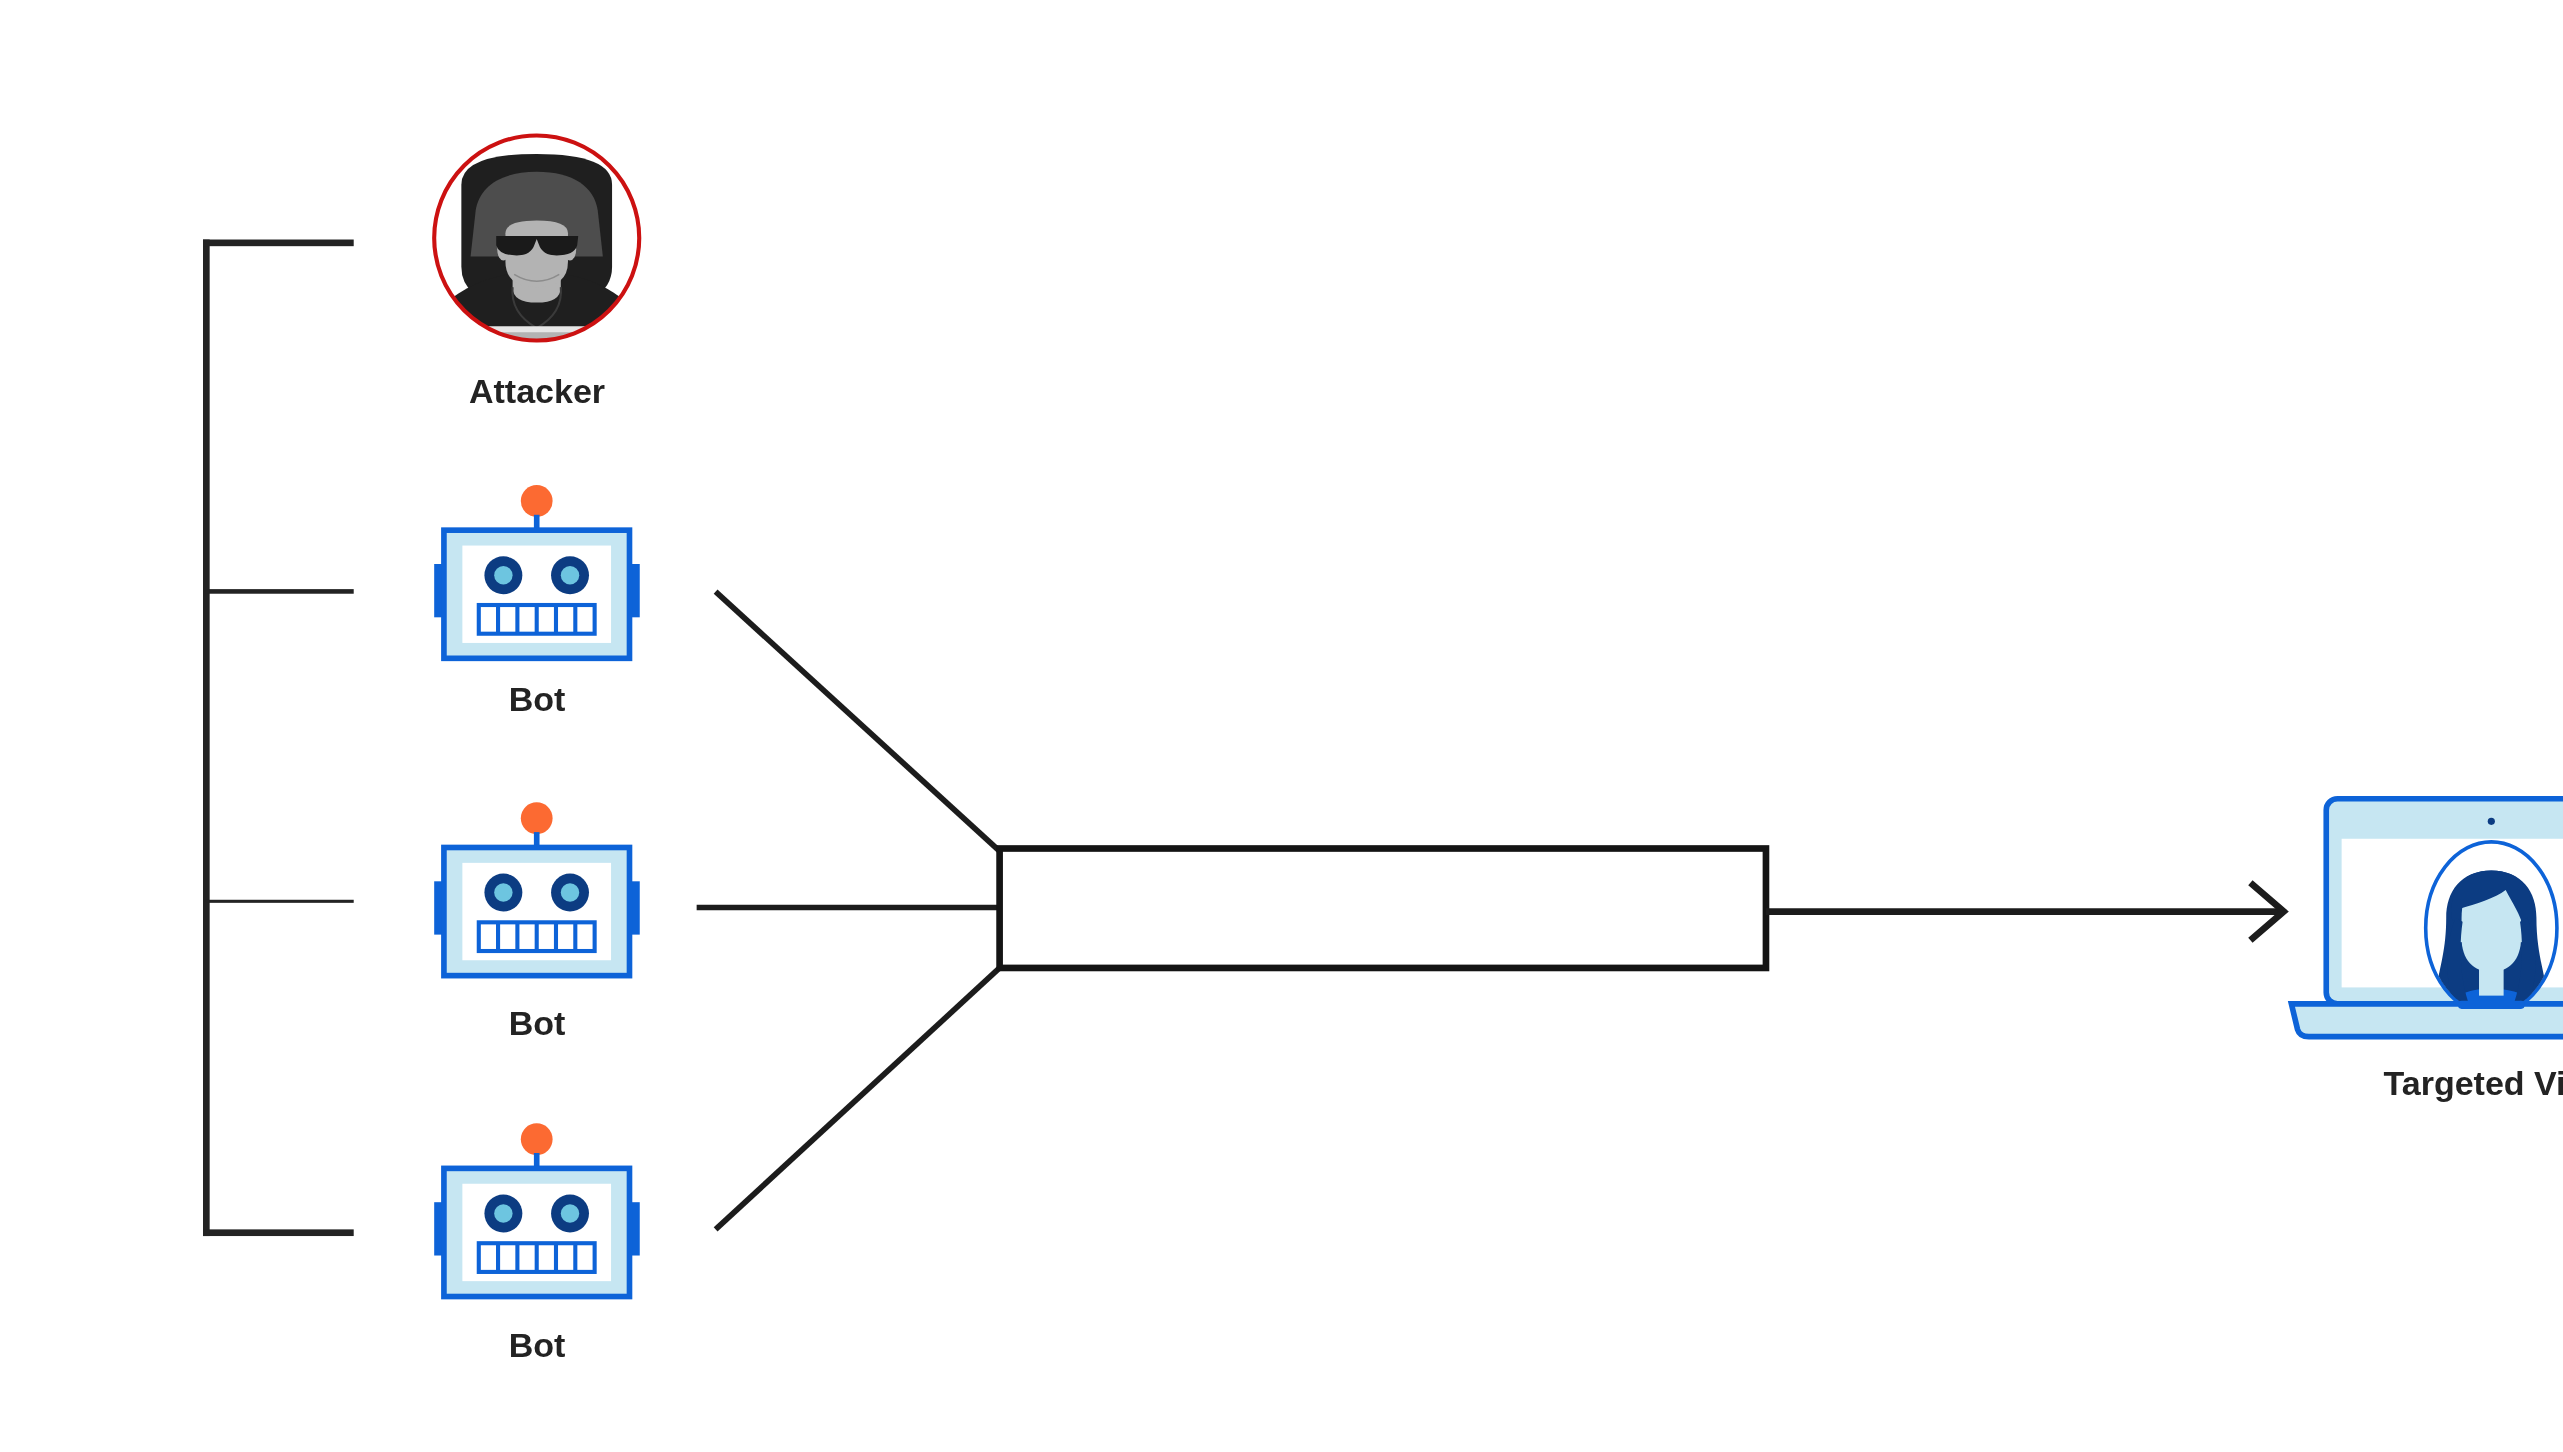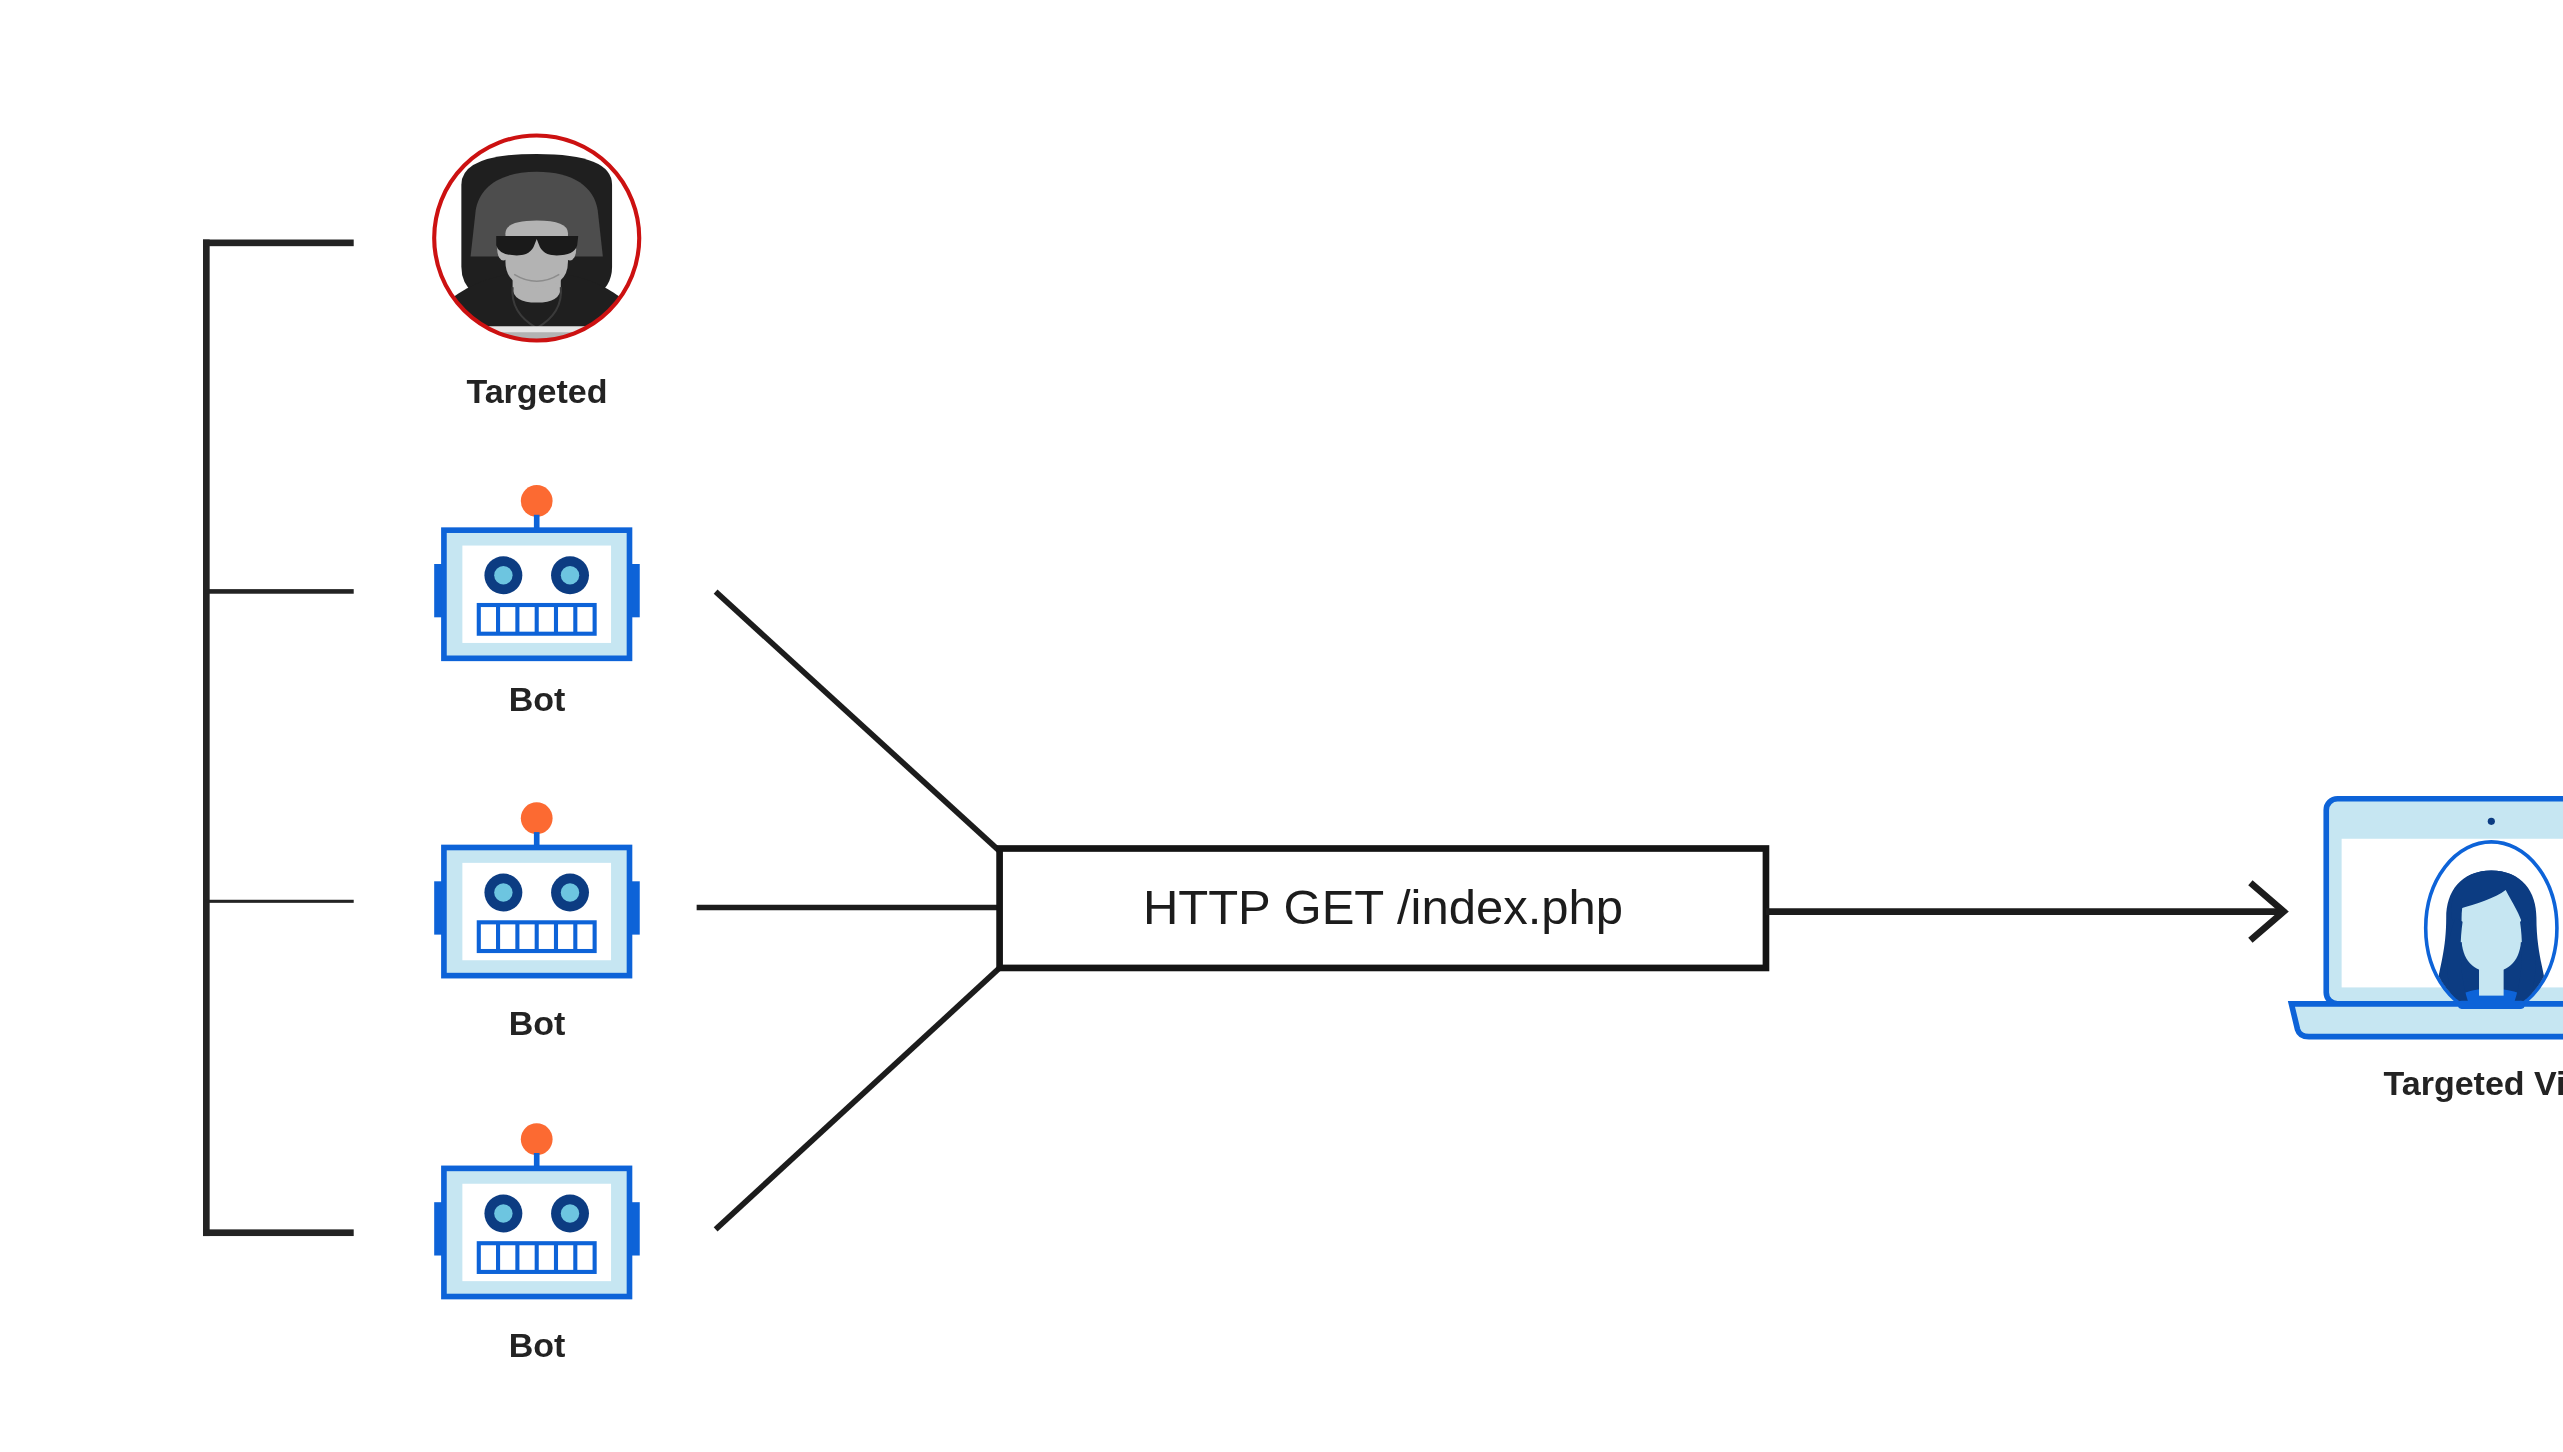--- a/index.html
+++ b/index.html
@@ -266,26 +266,25 @@
 
       <path d="M4470 1958 L5250 1958 L5238 2008
                Q5234 2022 5216 2022 L4504 2022
                Q4486 2022 4482 2008 Z" fill="#c6e6f2" stroke="#0d63d8" stroke-width="11"></path>
 
       <rect x="4795" y="1952" width="130" height="16" rx="7" fill="#0d63d8"></rect>
     </g>
 
   </svg>
 
-  <div class="node-label label-attacker">Targeted</div>
+  <div class="node-label label-attacker">Attacker</div>
 
   <div class="node-label label-bot-1">Bot</div>
 
   <div class="node-label label-bot-2">Bot</div>
 
   <div class="node-label label-bot-3">Bot</div>
 
   <div class="node-label label-victim">Targeted Victim</div>
 
-  <div class="flow-text">HTTP GET /index.php</div>
 
 </div>
 
 
 </body></html>

